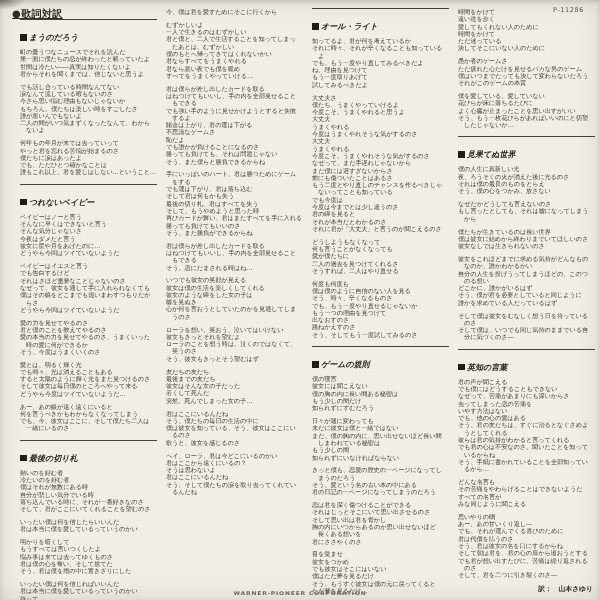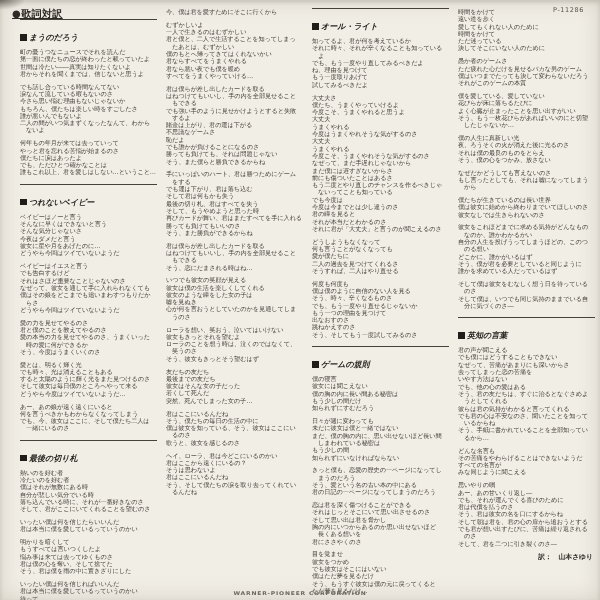--- a/index.html
+++ b/index.html
@@ -245,20 +245,21 @@
 決してそこにいない人のために</div>
         <div class="stanza">愚か者のゲームさ
 ただ疲れた心だけを見せるバカな男のゲーム
 僕はいつまでたっても決して変わらないだろう
 それがこのゲームの本質</div>
         <div class="stanza">僕を愛している、愛していない
 花びらが床に落ちるたびに
 よく心臓が止まったことを思い出すがいい
 そう、もう一枚花びらがあればいいのにと切望
 　したじゃないか…</div>
+        <div class="song-title"><span class="square"></span><span class="title-text">見果てぬ世界</span></div>
         <div class="stanza">僕の人生に真新しい光
 夜、ろうそくの火が消えた後に光るのさ
 それは僕の最良のものをとらえ
 そう、僕の心をつかみ、放さない</div>
         <div class="stanza">なぜだかどうしても言えないのさ
 もし言ったとしても、それは嘘になってしまう
 　から</div>
         <div class="stanza">僕たちが生きているのは長い世界
 僕は彼女に始めから終わりまでいてほしいのさ
 彼女なしでは生きられないのさ</div>

